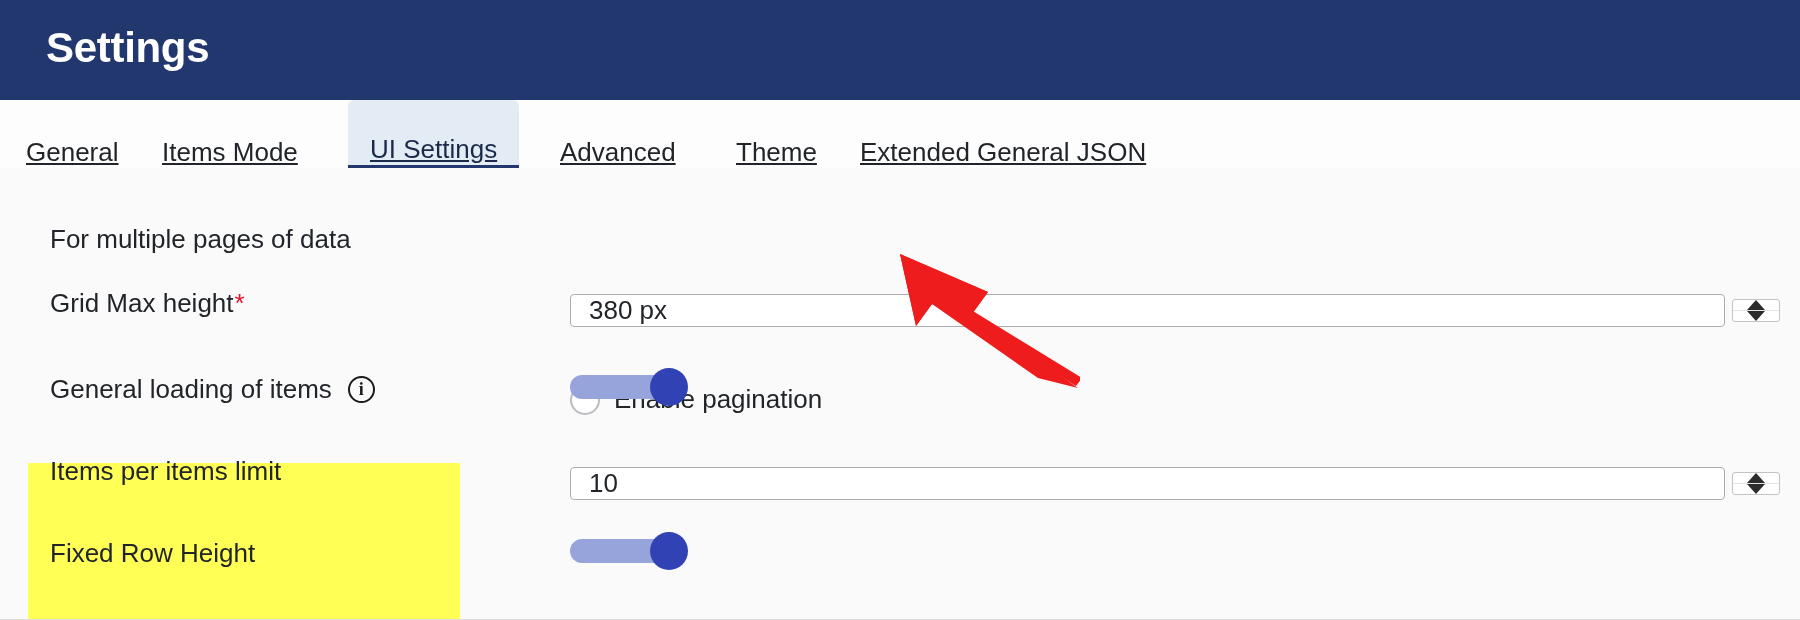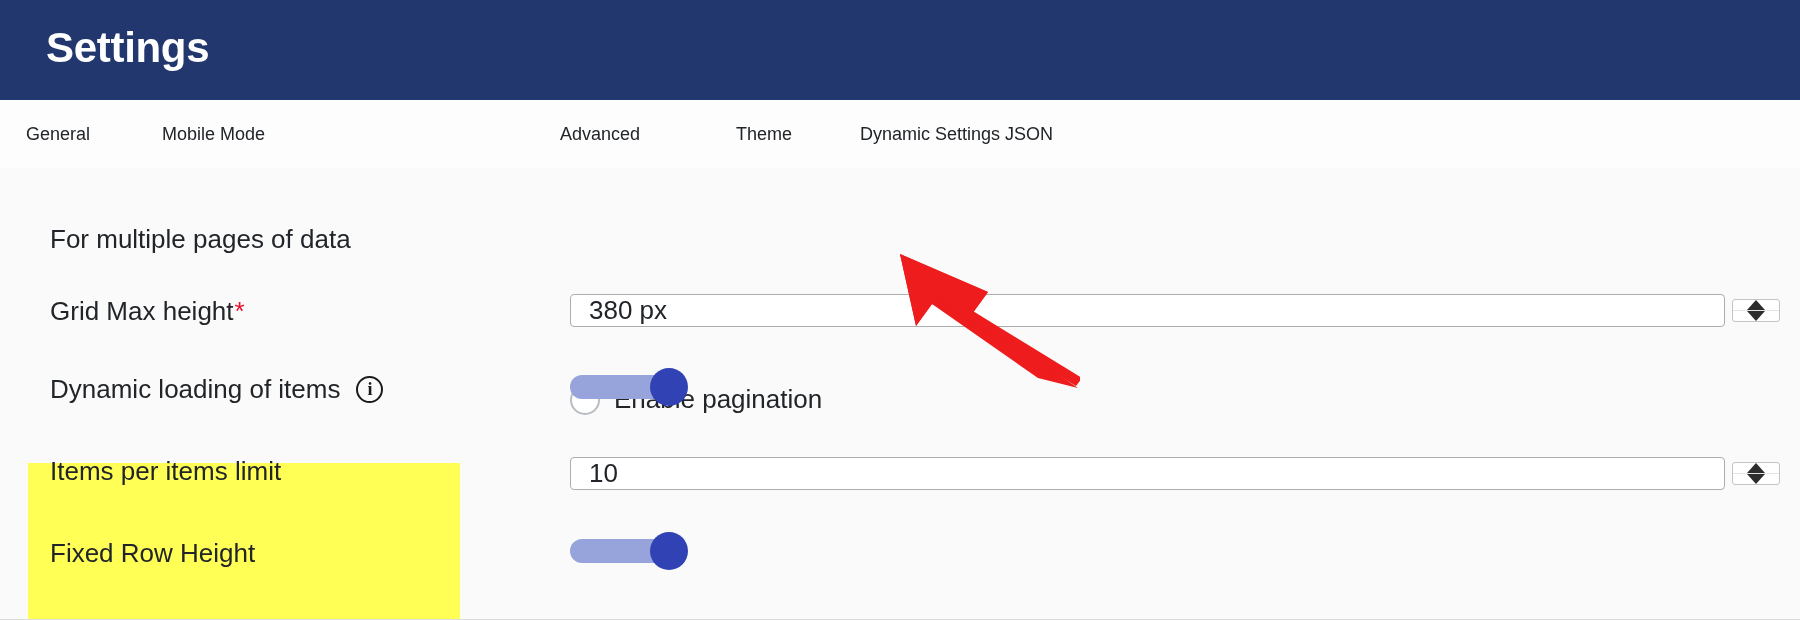--- a/index.html
+++ b/index.html
@@ -52,28 +52,29 @@
     width: 1800px;
     height: 68px;
     background: #fdfdfd;
     box-sizing: border-box;
   }
   .tab {
     position: absolute;
     top: 0;
     height: 68px;
     display: flex;
-    align-items: center;
+    align-items: flex-end;
     justify-content: center;
-    font-size: 18px;
+    font-size: 26px;
     color: #212529;
     box-sizing: border-box;
     white-space: nowrap;
     cursor: pointer;
     padding: 0 22px;
+    text-decoration: underline;
   }
   .tab.active {
     background: #e3ecf5;
     border-bottom: 3px solid #22376e;
     border-top-left-radius: 6px;
     border-top-right-radius: 6px;
     color: #1b2a4a;
   }
 
   
@@ -267,83 +268,86 @@
 
   <div class="header">
     <div class="header-title">Settings</div>
   </div>
 
   <div class="tabbar">
     <div class="tab" id="tab0" style="left:4px;">
       <span>General</span>
     </div>
     <div class="tab" id="tab1" style="left:140px;">
-      <span>Mobile Mode</span>
+      <span>Items Mode</span>
+    </div>
+    <div class="tab active" id="tab2" style="left:348px;">
+      <span>UI Settings</span>
     </div>
     <div class="tab" id="tab4" style="left:714px;">
       <span>Theme</span>
     </div>
     <div class="tab" id="tab3" style="left:538px;">
       <span>Advanced</span>
     </div>
     <div class="tab" id="tab5" style="left:838px;">
-      <span>Dynamic Settings JSON</span>
+      <span>Extended General JSON</span>
     </div>
   </div>
 
   <div class="content">
 
     <div class="yellow-block"></div>
 
     <div class="row-label" style="left:50px; top:54px;">
       <span>For multiple pages of data</span>
     </div>
 
     <div class="radio-group">
       <label class="radio-item">
         <span class="radio-dot"></span>
         <span class="radio-label">Enable pagination</span>
       </label>
       <span class="radio-spacer"></span>
     </div>
 
-    <div class="row-label" style="left:50px; top:126px;align-items:center;">
+    <div class="row-label" style="left:50px; top:118px;align-items:center;">
       <span>Grid Max height</span>
       <span class="req-star">*</span>
     </div>
 
     <div class="numfield" style="left:570px; top:112px; width:1210px;">
       <input class="nf-input" type="text" value="380 px" style="">
       <div class="nf-spin">
         <div class="nf-spin-btn">
           <span class="tri-up"></span>
         </div>
         <div class="nf-spin-btn">
           <span class="tri-down"></span>
         </div>
       </div>
     </div>
 
     <div class="row-label" style="left:50px; top:204px;">
-      <span>Dynamic loading of items</span>
+      <span>General loading of items</span>
       <span class="info-icon">
         <span>i</span>
       </span>
     </div>
 
     <div class="toggle" style="left:570px; top:200px;">
       <div class="toggle-track"></div>
       <div class="toggle-knob"></div>
     </div>
 
     <div class="row-label" style="left:50px; top:286px;">
       <span>Items per items limit</span>
     </div>
 
-    <div class="numfield" style="left:570px; top:275px; width:1210px;">
+    <div class="numfield" style="left:570px; top:285px; width:1210px;">
       <input class="nf-input" type="text" value="10" style="">
       <div class="nf-spin">
         <div class="nf-spin-btn">
           <span class="tri-up"></span>
         </div>
         <div class="nf-spin-btn">
           <span class="tri-down"></span>
         </div>
       </div>
     </div>

